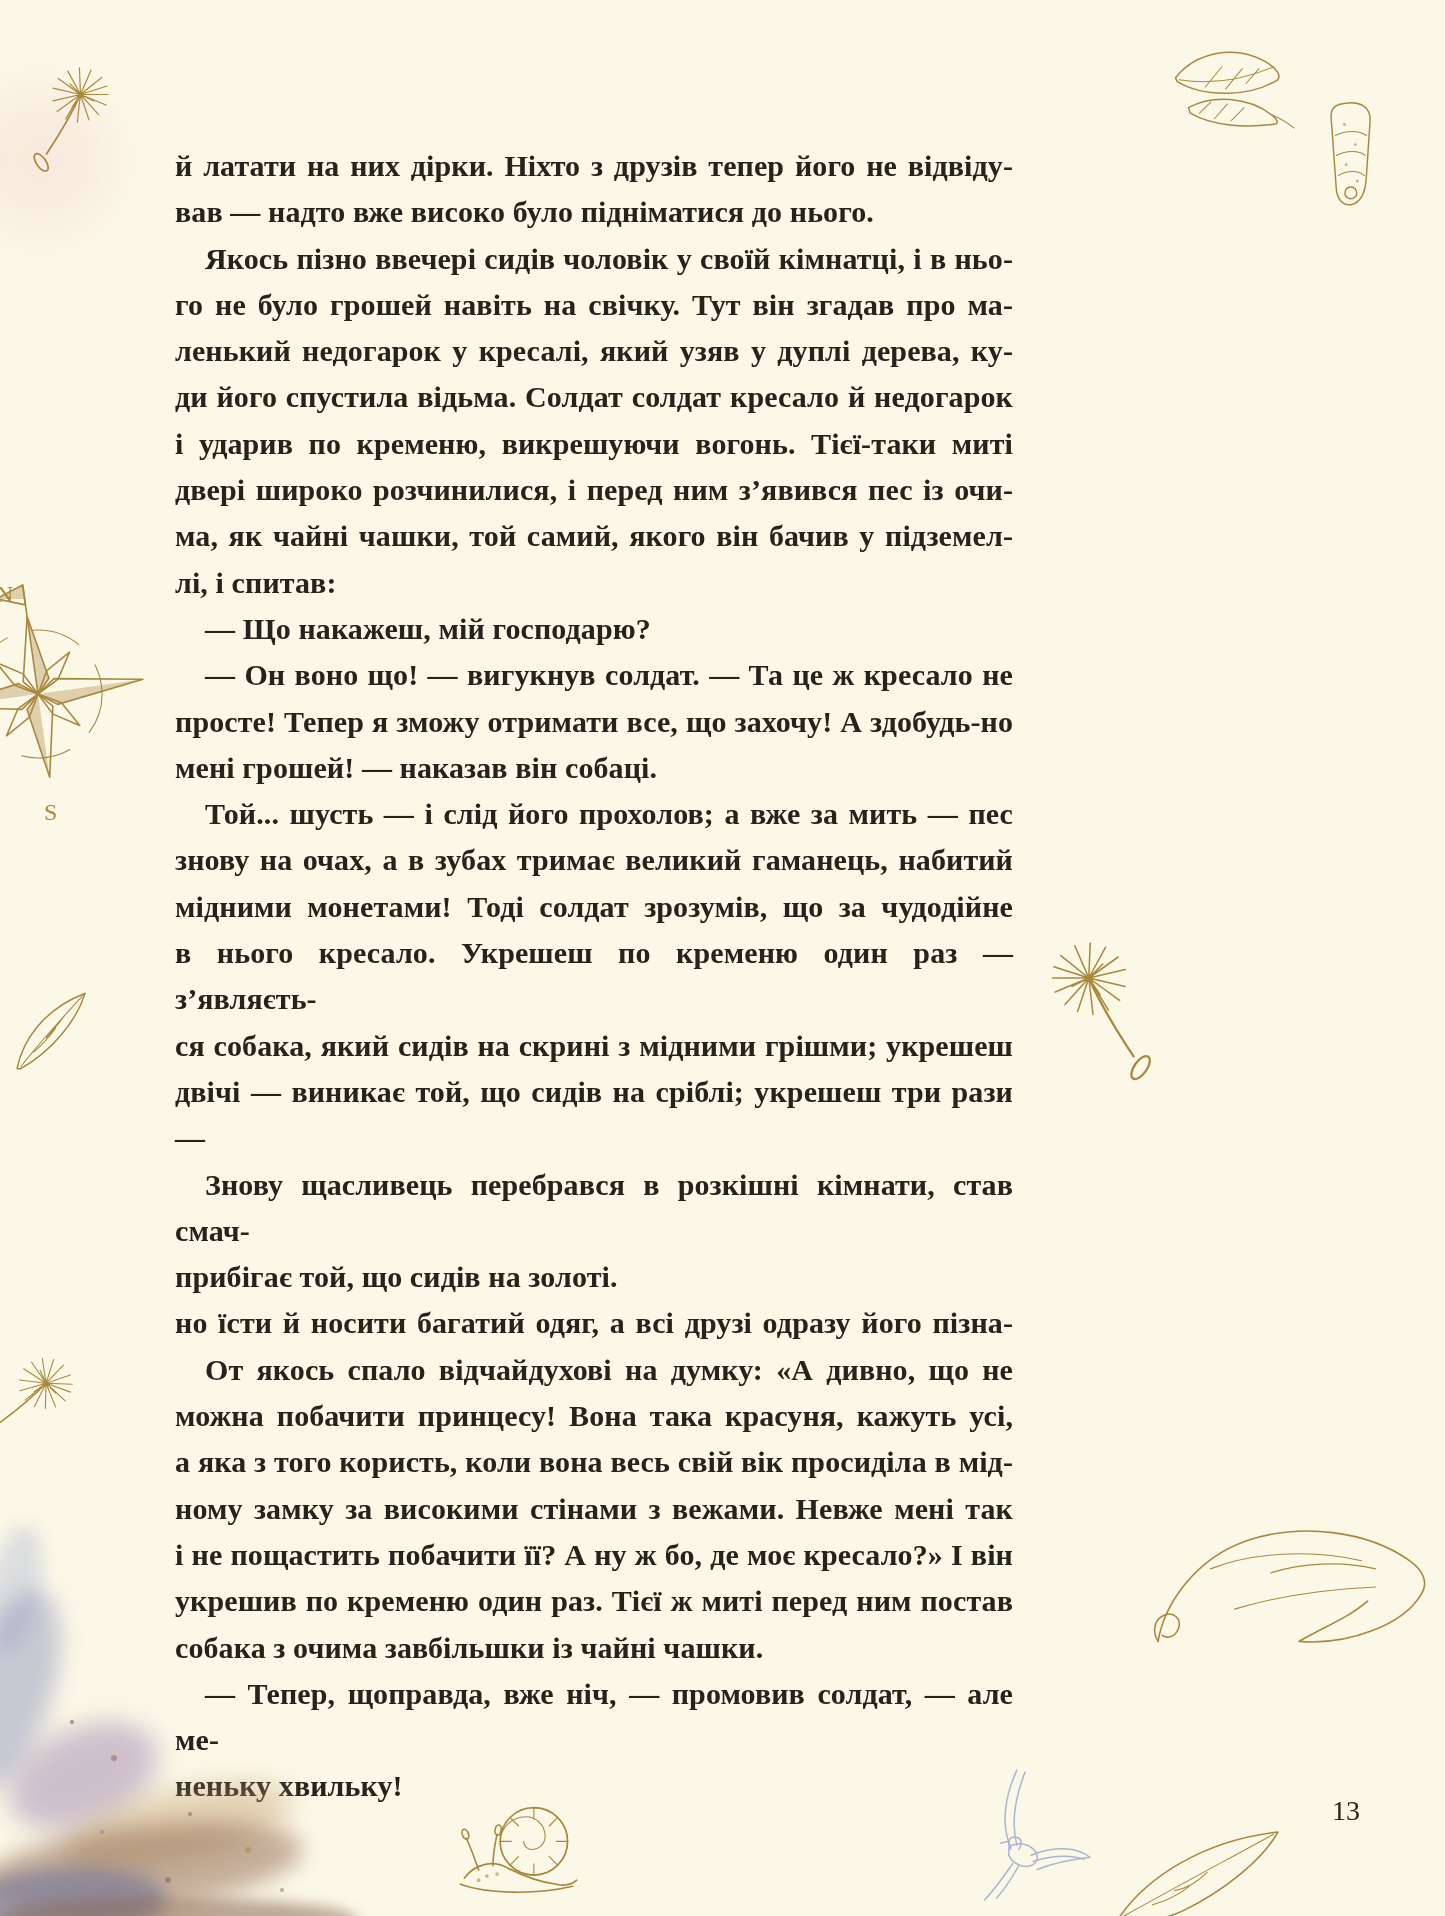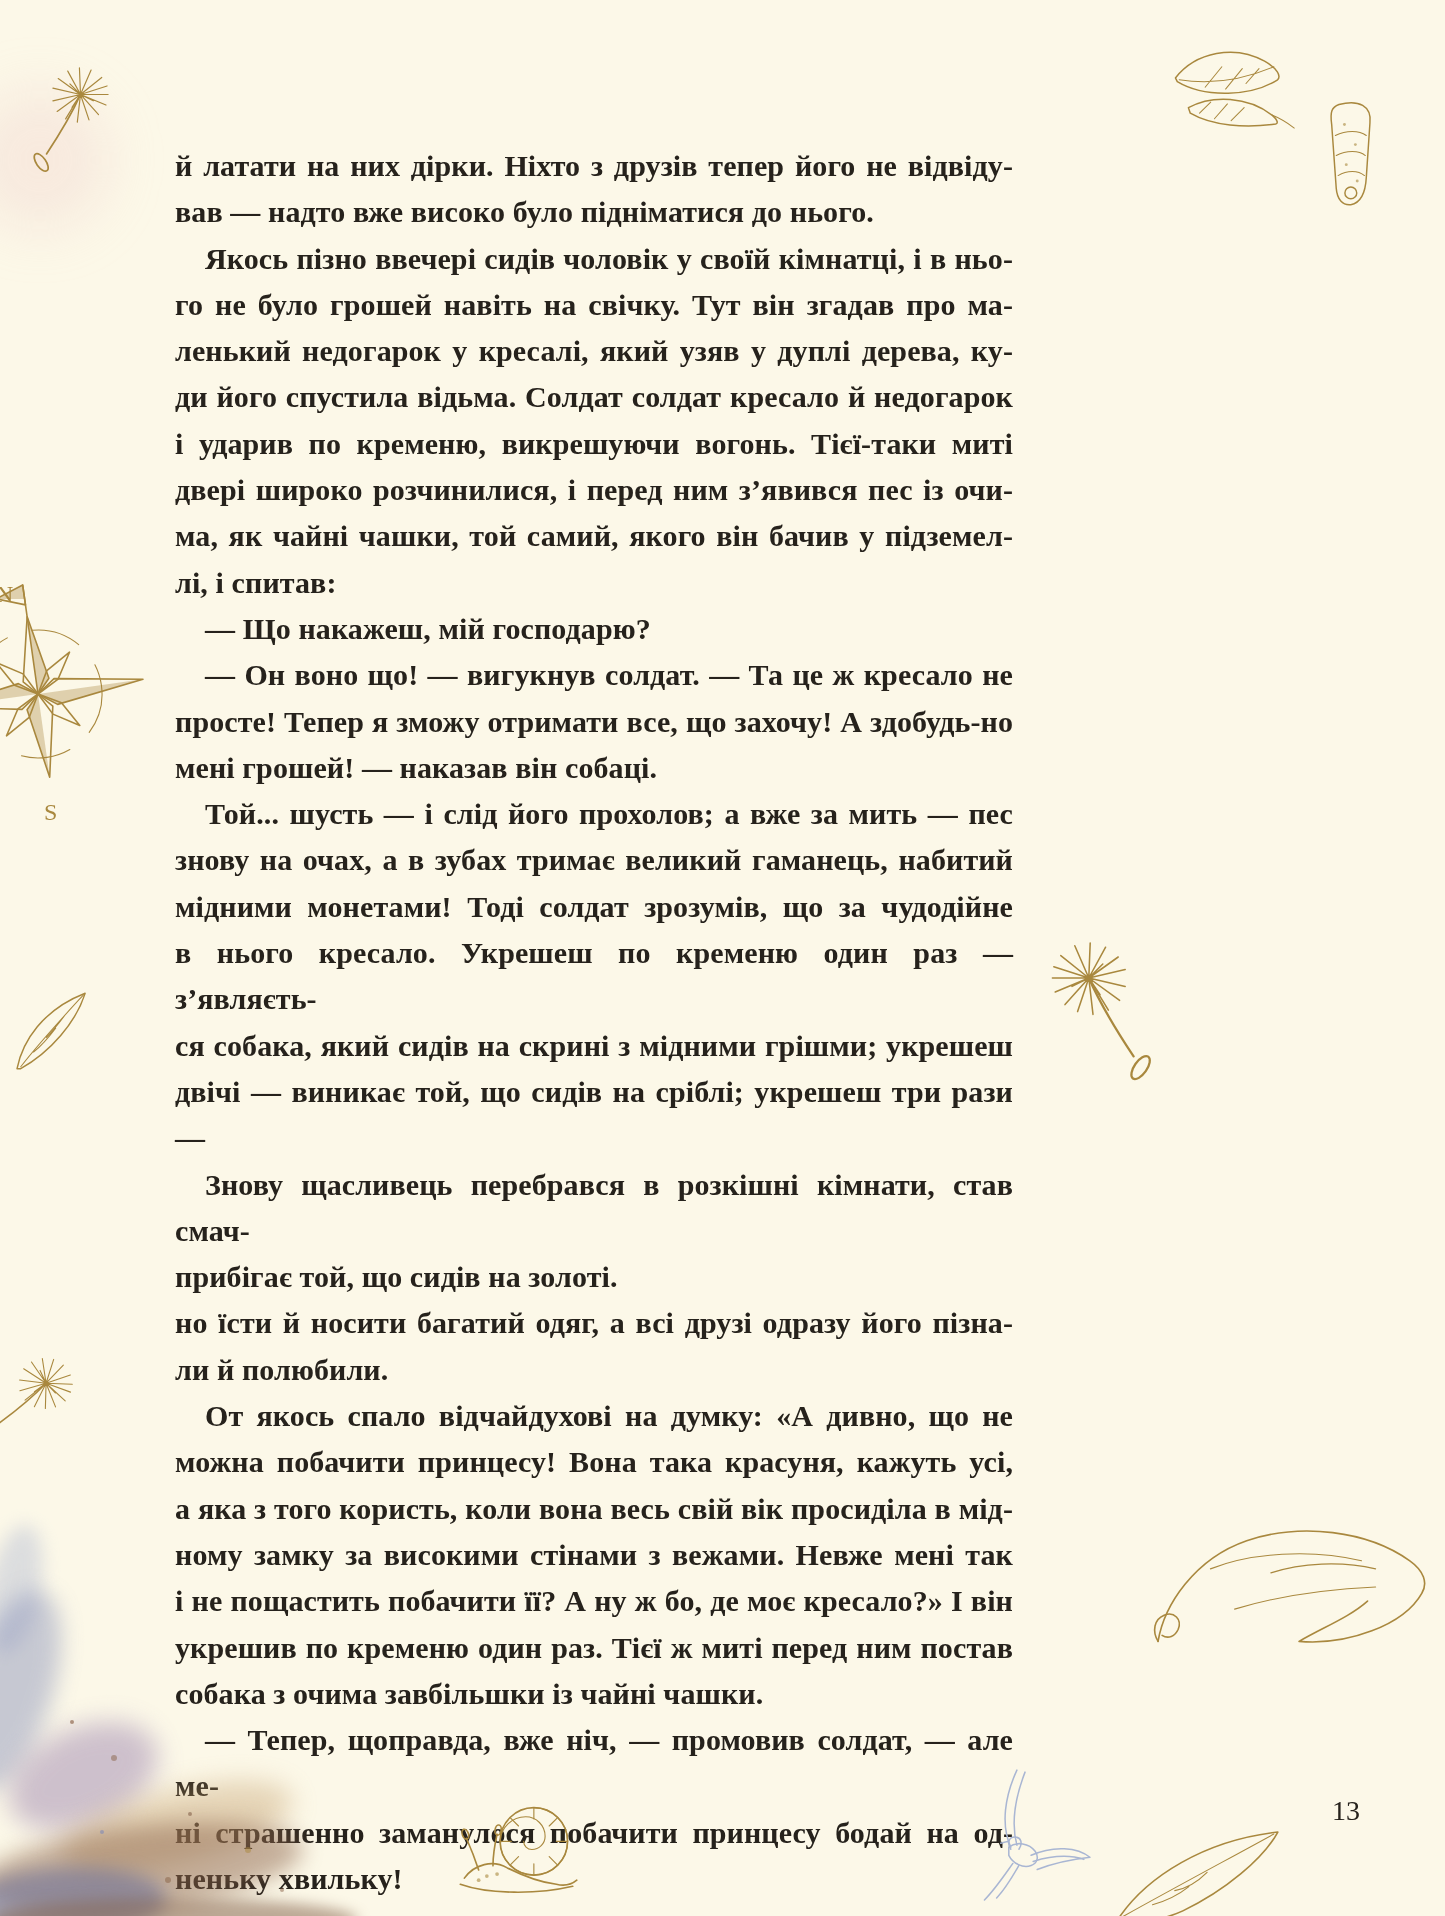--- a/index.html
+++ b/index.html
@@ -161,30 +161,28 @@
       <div class="line end">мені грошей! — наказав він собаці.</div>
       <div class="line ind">Той... шусть — і слід його прохолов; а вже за мить — пес</div>
       <div class="line">знову на очах, а в зубах тримає великий гаманець, набитий</div>
       <div class="line">мідними монетами! Тоді солдат зрозумів, що за чудодійне</div>
       <div class="line">в нього кресало. Укрешеш по кременю один раз — з’являєть-</div>
       <div class="line">ся собака, який сидів на скрині з мідними грішми; укрешеш</div>
       <div class="line">двічі — виникає той, що сидів на сріблі; укрешеш три рази —</div>
       <div class="line ind">Знову щасливець перебрався в розкішні кімнати, став смач-</div>
       <div class="line end">прибігає той, що сидів на золоті.</div>
       <div class="line">но їсти й носити багатий одяг, а всі друзі одразу його пізна-</div>
-      <div class="line end">ли й полюбили.</div>
       <div class="line ind">От якось спало відчайдухові на думку: «А дивно, що не</div>
       <div class="line">можна побачити принцесу! Вона така красуня, кажуть усі,</div>
       <div class="line">а яка з того користь, коли вона весь свій вік просиділа в мід-</div>
       <div class="line">ному замку за високими стінами з вежами. Невже мені так</div>
       <div class="line">і не пощастить побачити її? А ну ж бо, де моє кресало?» І він</div>
       <div class="line">укрешив по кременю один раз. Тієї ж миті перед ним постав</div>
       <div class="line end">собака з очима завбільшки із чайні чашки.</div>
       <div class="line ind">— Тепер, щоправда, вже ніч, — промовив солдат, — але ме-</div>
-      <div class="line">ні страшенно заманулося побачити принцесу бодай на од-</div>
       <div class="line end">неньку хвильку!</div>
     </div>
 
   <svg class="deco" style="left:16px;top:52px;width:112px;height:138px" viewBox="0 0 100 130">
       <use href="#g-dandelion"></use>
     </svg>
   <svg class="deco" style="left:1168px;top:36px;width:130px;height:108px" viewBox="0 0 140 110">
       <use href="#g-leaves"></use>
     </svg>
   <svg class="deco" style="left:1308px;top:96px;width:82px;height:120px" viewBox="0 0 90 125">

